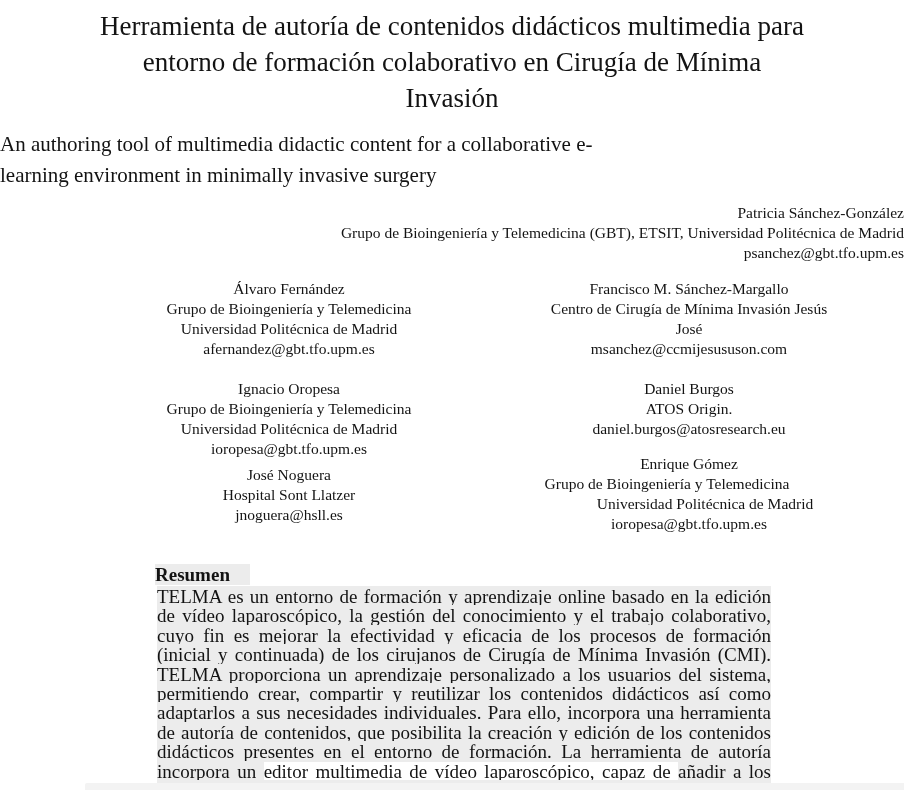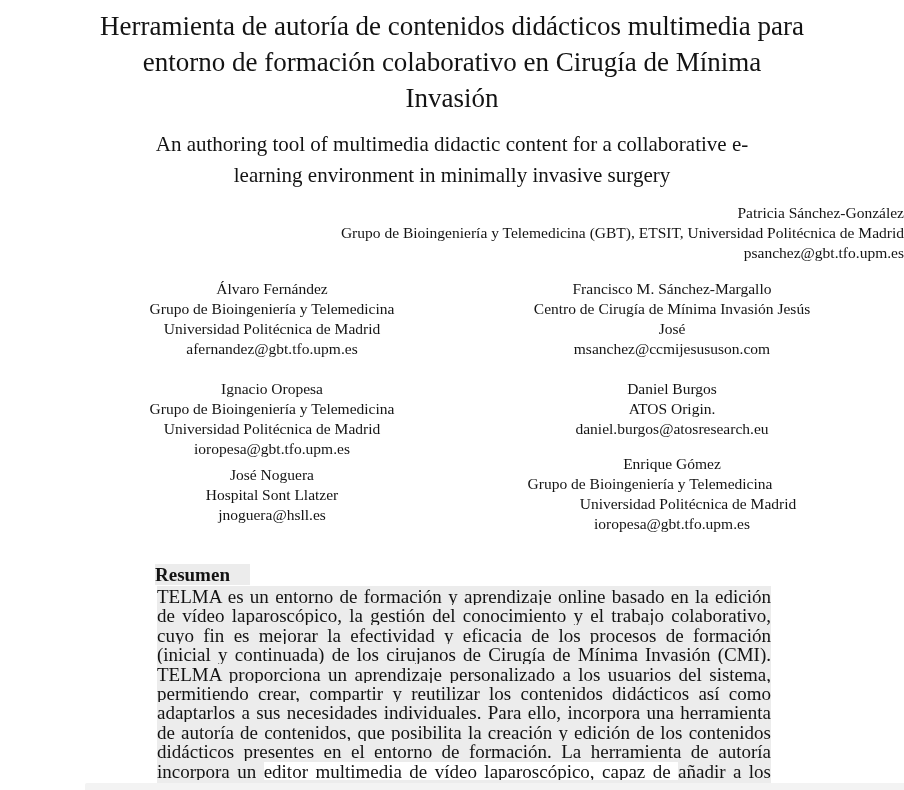--- a/index.html
+++ b/index.html
@@ -14,35 +14,34 @@
   }
   .title-es {
     padding-top: 8px;
     text-align: center;
     font-size: 27px;
     line-height: 36px;
     font-weight: 400;
   }
   .title-en {
     margin-top: 13px;
-    text-align: center;
     font-size: 21px;
     line-height: 31px;
     font-weight: 400;
   }
   .lead-author {
     margin-top: 12px;
     text-align: right;
     font-size: 15.5px;
     line-height: 20px;
   }
   .author-grid {
     display: flex;
     margin-top: 16px;
-    padding-left: 62px;
+    padding-left: 79px;
   }
   .col-left  { width: 420px; }
   .col-right { width: 380px; }
   .author-block {
     text-align: center;
     font-size: 15.5px;
     line-height: 20px;
   }
   .col-left  .author-block:nth-child(1) { margin-bottom: 20px; }
   .col-left  .author-block:nth-child(2) { margin-bottom: 6px; }

